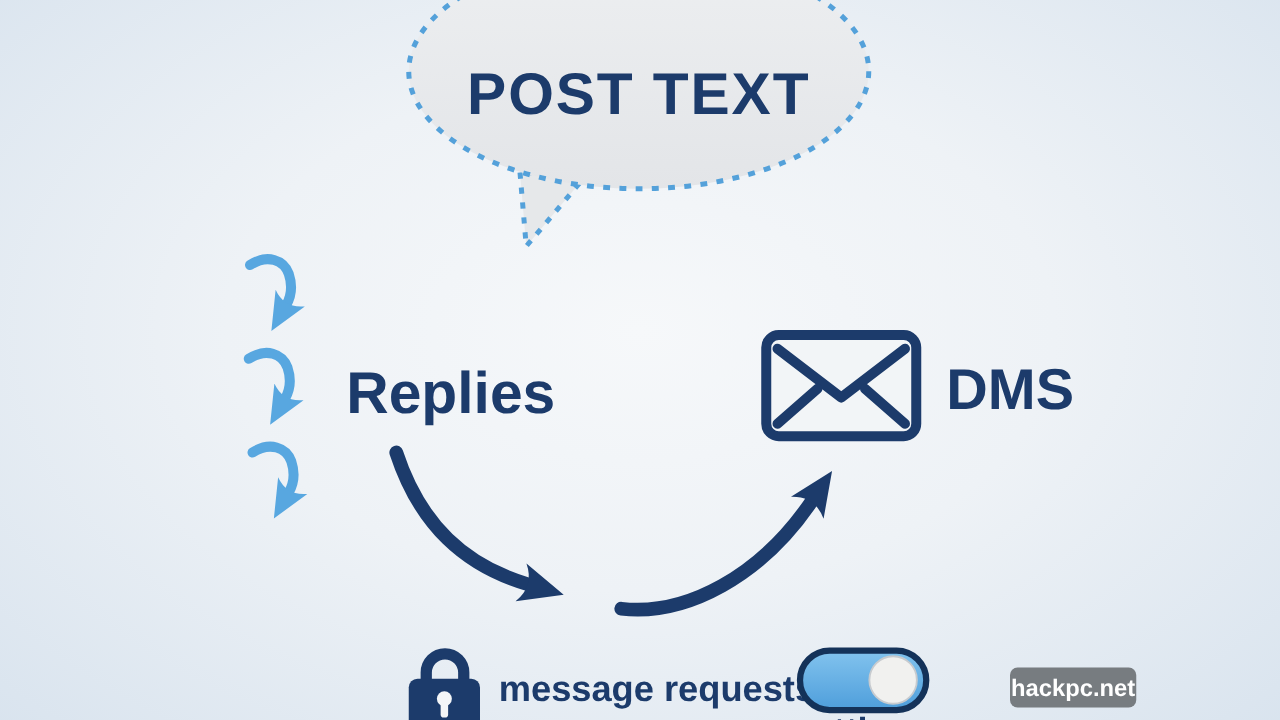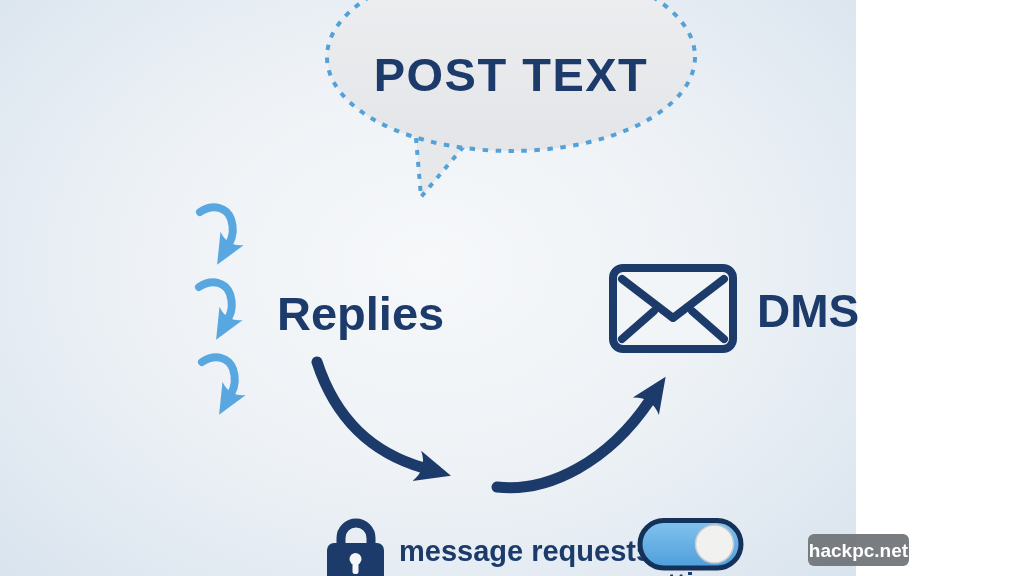--- a/index.html
+++ b/index.html
@@ -1,21 +1,21 @@
 <!DOCTYPE html>
 <html><head>
 <meta charset="utf-8">
 <style>
   html, body { margin: 0; padding: 0; }
   body {
     width: 1024px; height: 576px; overflow: hidden;
     font-family: "Liberation Sans", sans-serif;
   }
   .stage {
-    position: relative; width: 856px; height: 576px;
+    position: relative; width: 1024px; height: 576px;
     background: radial-gradient(ellipse 72% 80% at 50% 46%, #f6f8fa 0%, #eef2f6 45%, #d8e3ee 100%);
   }
   svg { display: block; }
   text { font-family: "Liberation Sans", sans-serif; font-weight: bold; }
   .navy-text { fill: #1c3b6b; }
   .wm-text { fill: #ffffff; }
 </style>
 </head>
 <body>
 

